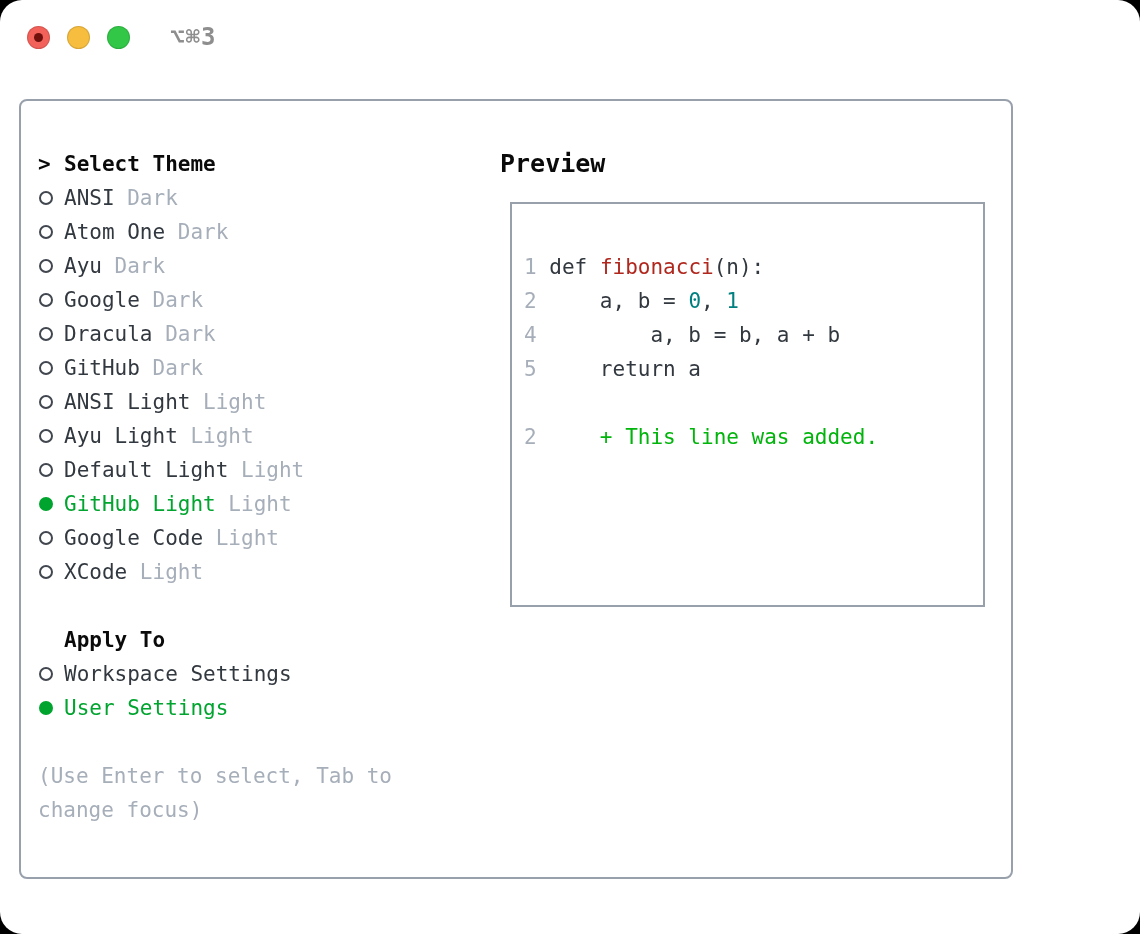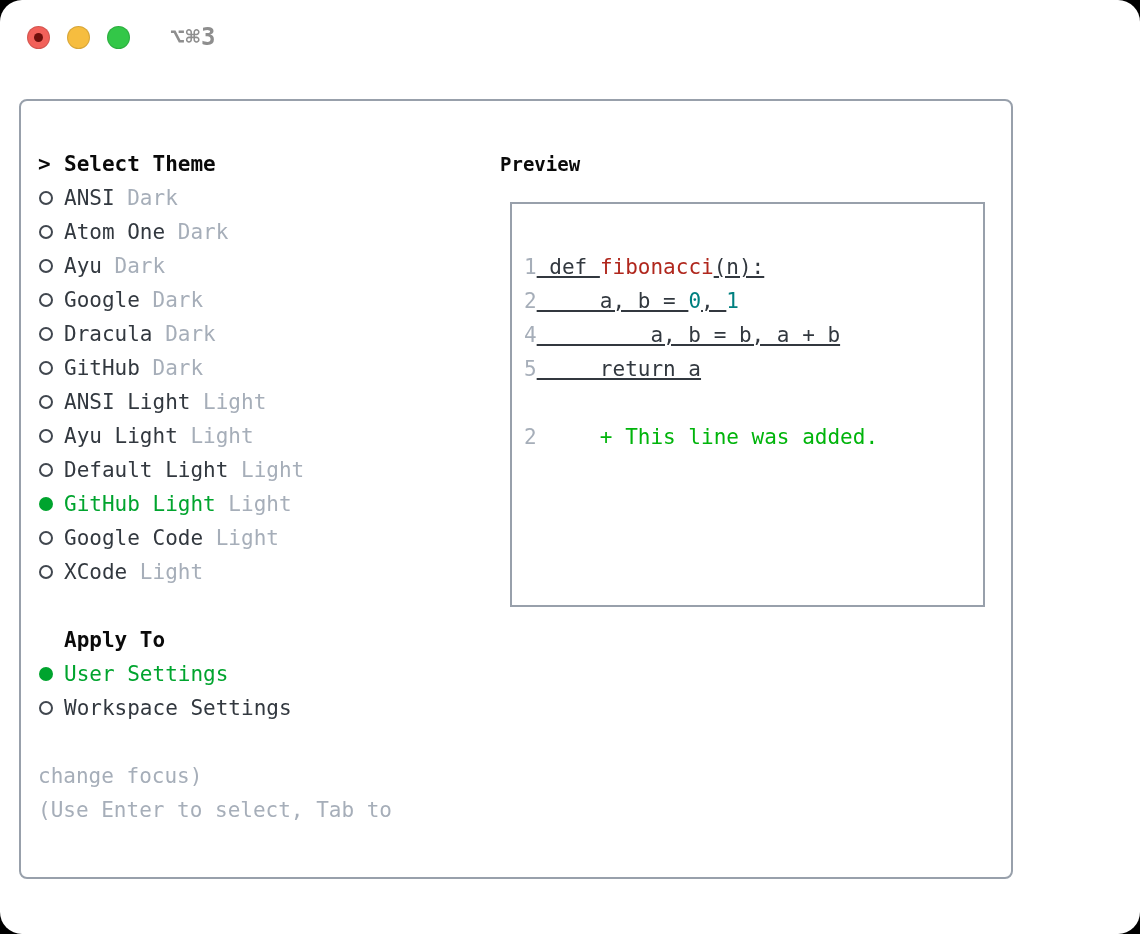--- a/index.html
+++ b/index.html
@@ -39,26 +39,26 @@
   .heading-label{font-weight:700;color:var(--heading-black);}
   .radio{width:14px;height:14px;border:2px solid #41474f;border-radius:50%;margin-left:1px;}
   .radio.selected{background:var(--selection-green);border-color:var(--selection-green);}
   .name{color:var(--text-dark);}
   .name.green{color:var(--selection-green);}
   .variant{color:var(--muted-gray);}
   .spacer{height:34px;}
   .hint-line{height:34px;line-height:34px;color:var(--muted-gray);white-space:pre;}
 
   
-  .preview-heading{position:absolute;left:479px;top:46px;height:34px;line-height:34px;font-size:19px;font-weight:700;color:var(--heading-black);}
+  .preview-heading{position:absolute;left:479px;top:46px;height:34px;line-height:34px;font-size:25px;font-weight:700;color:var(--heading-black);}
   .preview-box{position:absolute;left:489px;top:101px;width:475px;height:405px;border:2px solid var(--border-gray);background:#fff;overflow:hidden;}
   .code{padding:46px 0 0 12px;font-size:21px;}
   .code-line{height:34px;line-height:34px;white-space:pre;}
   .lnum{color:var(--muted-gray);}
-  .tk-code{color:var(--text-dark);text-decoration:underline;}
+  .tk-code{color:var(--text-dark);}
   .tk-func{color:var(--func-red);}
   .tk-num{color:var(--number-teal);}
   .tk-builtin{color:var(--builtin-blue);}
   .tk-context{color:var(--context-gray);}
   .tk-deleted{color:var(--deleted-red);}
   .tk-added{color:var(--added-green);}
 </style>
 </head>
 <body>
 
@@ -130,31 +130,31 @@
     <span class="marker-col"><span class="radio"></span></span><span class="name">XCode</span><span class="variant"> Light</span>
   </div>
 </div>
 
       <div class="spacer"></div>
       <div class="row">
         <span class="marker-col"></span><span class="heading-label">Apply To</span>
       </div>
       <div id="apply-list">
   <div class="row option-row">
-    <span class="marker-col"><span class="radio selected"></span></span><span class="name green">User Settings</span>
+    <span class="marker-col"><span class="radio"></span></span><span class="name">Workspace Settings</span>
   </div>
 
   <div class="row option-row">
-    <span class="marker-col"><span class="radio"></span></span><span class="name">Workspace Settings</span>
+    <span class="marker-col"><span class="radio selected"></span></span><span class="name green">User Settings</span>
   </div>
 </div>
 
       <div class="spacer"></div>
+      <div class="hint-line">(Use Enter to select, Tab to</div>
       <div class="hint-line">change focus)</div>
-      <div class="hint-line">(Use Enter to select, Tab to</div>
     </div>
 
     <div class="preview-heading">Preview</div>
     <div class="preview-box">
       <div class="code" id="code">
   <div class="code-line"><span class="lnum">1</span><span class="tokens"><span class="tk-code"> def </span><span class="tk-func">fibonacci</span><span class="tk-code">(n):</span></span></div>
 
   <div class="code-line"><span class="lnum">2</span><span class="tokens"><span class="tk-code">     a, b = </span><span class="tk-num">0</span><span class="tk-code">, </span><span class="tk-num">1</span></span></div>
 
 

